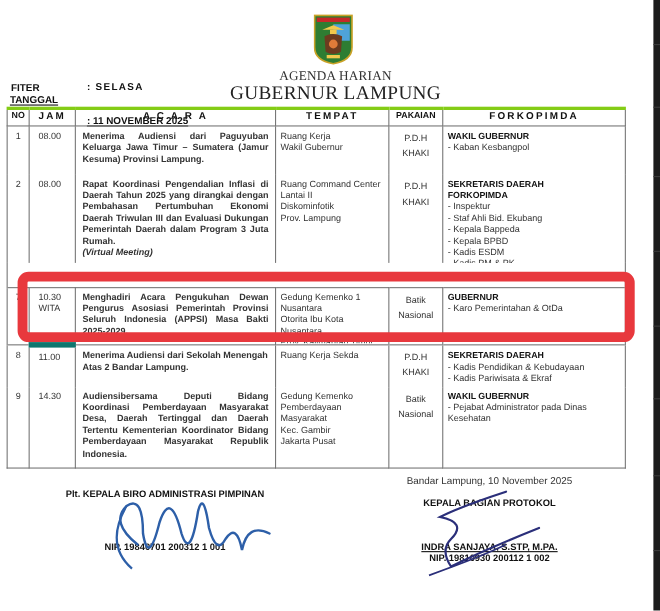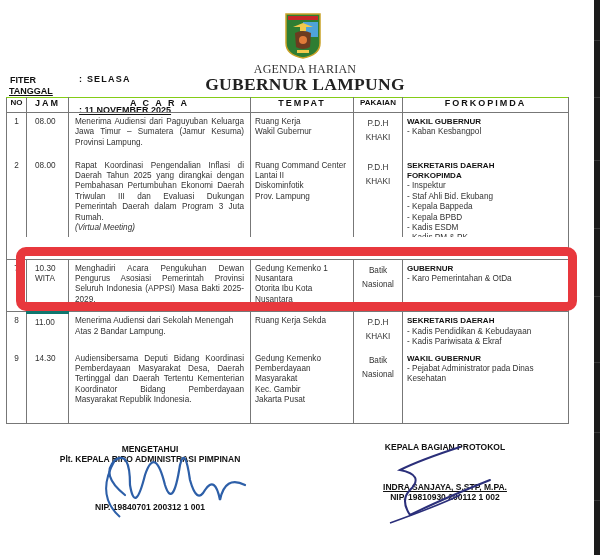--- a/index.html
+++ b/index.html
@@ -10,44 +10,44 @@
   .right-strip { position: absolute; left: 594px; top: 0; width: 6px; height: 555px; background: #1c1c1c; }
   .right-strip .tick { position: absolute; left: 0; width: 6px; height: 1px; background: #3a3a3a; }
 
   .logo { position: absolute; left: 285px; top: 13px; width: 36px; height: 46px; }
   .title-small {
     position: absolute; left: 240px; top: 62px; width: 130px; text-align: center;
     font-family: "Liberation Serif", serif; font-size: 12px; color: #333; letter-spacing: 0.2px;
   }
   .title-big {
     position: absolute; left: 200px; top: 74px; width: 210px; text-align: center;
-    font-family: "Liberation Serif", serif; font-size: 17.5px; font-weight: bold; color: #222; letter-spacing: 0.3px;
+    font-family: "Liberation Serif", serif; font-size: 17.5px; font-weight: normal; color: #222; letter-spacing: 0.3px;
   }
   .meta-label, .meta-value { position: absolute; font-size: 9px; font-weight: bold; color: #111; }
   .meta-label.hari { left: 10px; top: 75px; }
   .meta-label.tgl { left: 9px; top: 86px; text-decoration: underline; }
   .meta-value.hari { left: 79px; top: 74px; letter-spacing: 1.2px; }
   .meta-value.tgl { left: 79px; top: 86px; text-decoration: underline; margin-top: 19px; }
 
   table.agenda {
     position: absolute; left: 6px; top: 97px; width: 562px; border-collapse: collapse; table-layout: fixed;
   }
   table.agenda th, table.agenda td {
     border-left: 1px solid #777; border-right: 1px solid #777; vertical-align: top; padding: 0;
   }
   table.agenda thead th {
-    border-top: 1px solid #84cc16; border-bottom: 1px solid #777; height: 14px;
+    border-top: 3px solid #84cc16; border-bottom: 1px solid #777; height: 14px;
     font-size: 9px; font-weight: 900; color: #111; text-align: center; letter-spacing: 2px;
   }
   table.agenda thead th.narrow { letter-spacing: 0; font-size: 8px; }
   table.agenda tbody td { font-size: 8.2px; line-height: 10.4px; color: #333; }
   table.agenda tbody tr:last-child td { border-bottom: 1px solid #777; }
   .c-no { text-align: center; padding-top: 4px !important; }
   .c-jam { padding: 4px 0 0 8px !important; }
-  .c-acara { padding: 4px 6px 6px 6px !important; text-align: justify; }
+  .c-acara { padding: 4px 6px 6px 6px !important; text-align: justify; font-weight: bold; }
   .c-tempat { padding: 4px 4px 0 4px !important; }
   .c-pakaian { text-align: center; padding-top: 4px !important; line-height: 14px !important; }
   .c-ket { padding: 4px 4px 0 4px !important; }
   .ket-head { font-weight: 900; color: #111; display: block; font-size: 8px; }
   .ket-item { display: block; }
   .italic { font-style: italic; }
   .row-clip td { overflow: hidden; }
   .gap-row td { border-left: none; border-right: none; height: 22px; }
 
   .highlight {
@@ -234,29 +234,29 @@
         <span class="ket-head">WAKIL GUBERNUR</span>
         <span class="ket-item">- Pejabat Administrator pada Dinas Kesehatan</span>
       </td>
     </tr>
   </tbody>
 </table>
 
 <div class="highlight"></div>
 
 <div class="sig sig-right">
+  <span class="line place">Bandar Lampung, 10 November 2025</span>
   <div class="gap1"></div>
   <span class="line">KEPALA BAGIAN PROTOKOL</span>
   <div class="gap2"></div>
   <span class="line name">INDRA SANJAYA, S.STP, M.PA.</span>
   <span class="line">NIP. 19810930 200112 1 002</span>
 </div>
 
 <div class="sig sig-left">
-  <span class="line">MENGETAHUI</span>
   <span class="line">Plt. KEPALA BIRO ADMINISTRASI PIMPINAN</span>
   <div class="gap"></div>
   <span class="line">NIP. 19840701 200312 1 001</span>
 </div>
 
 <svg class="scribble" style="left:85px; top:445px" width="180" height="80" viewBox="0 0 180 80">
   <path d="M40 50 Q15 30 30 15 Q45 5 45 40 Q50 70 60 30 Q70 0 80 40 Q88 65 95 20 Q100 0 105 35 Q112 60 120 45 Q130 30 135 55 Q140 30 160 40" fill="none" stroke="#2d5fa8" stroke-width="2.2" stroke-linecap="round"></path>
   <path d="M30 15 Q10 50 35 72" fill="none" stroke="#2d5fa8" stroke-width="2"></path>
 </svg>
 <svg class="scribble" style="left:380px; top:445px" width="140" height="80" viewBox="0 0 140 80">

